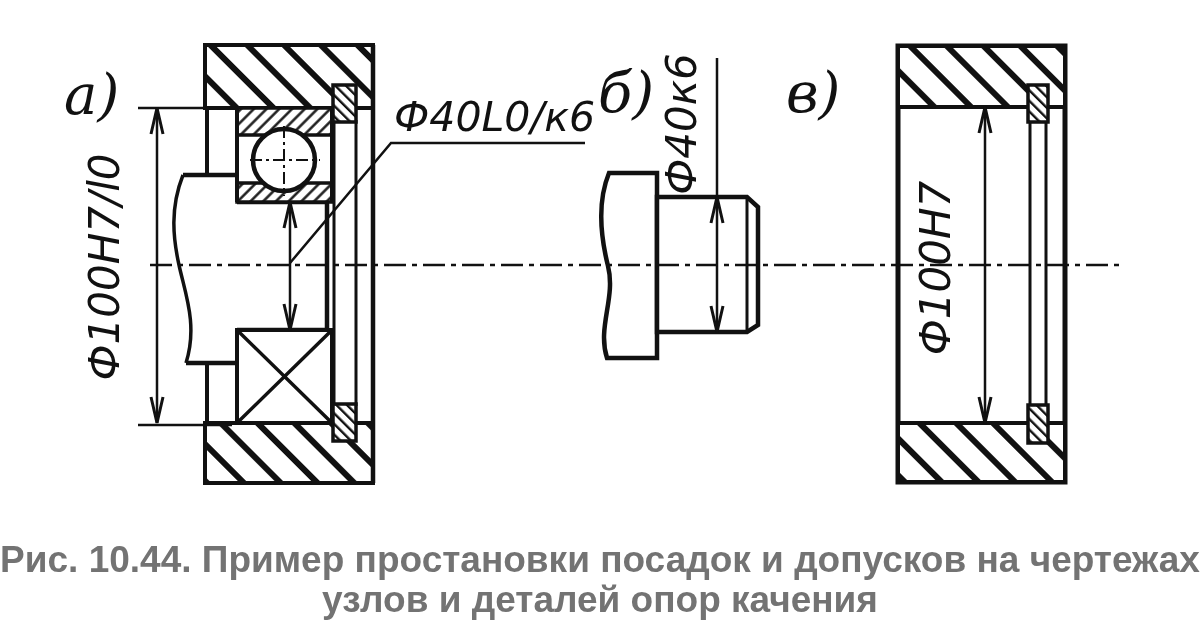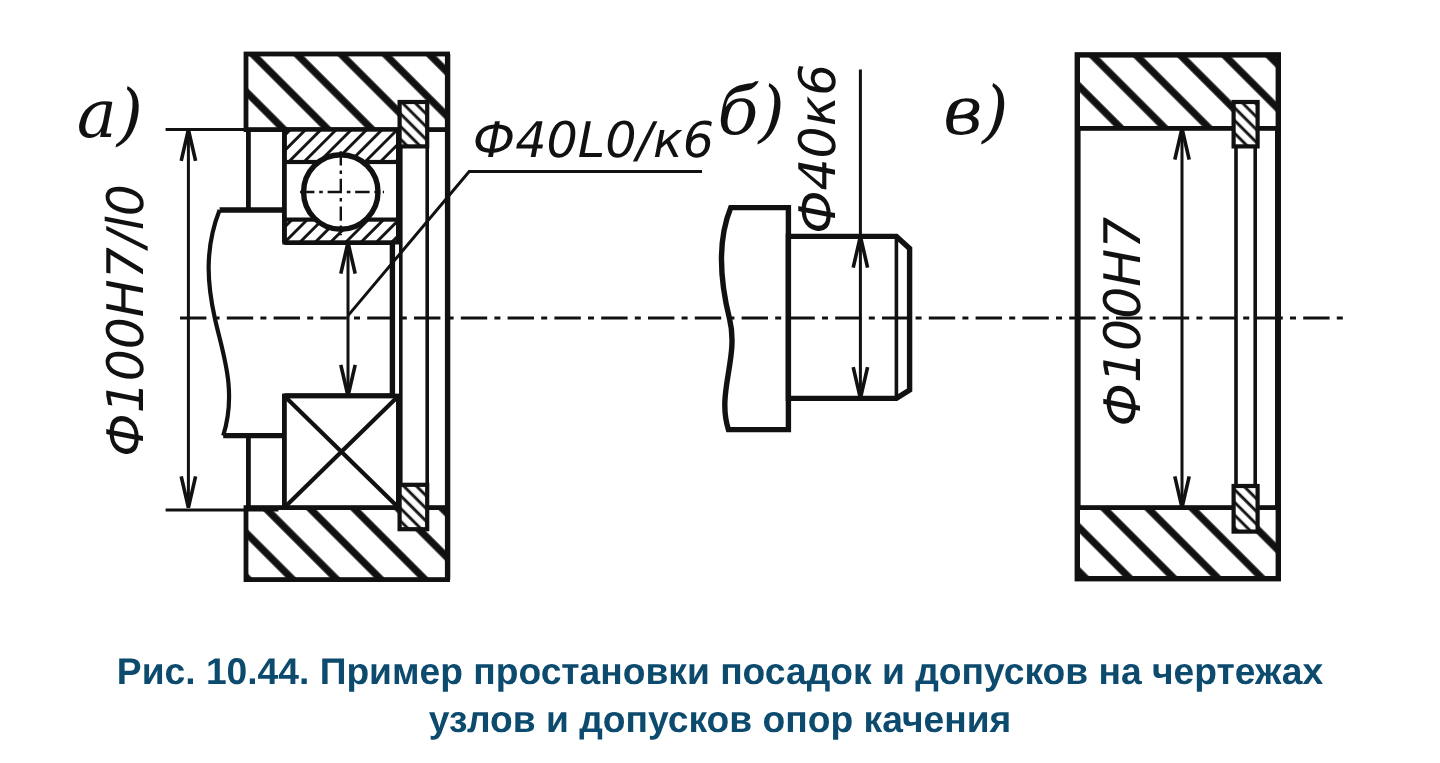--- a/index.html
+++ b/index.html
@@ -4,21 +4,21 @@
 <style>
   html,body{margin:0;padding:0;background:#ffffff;}
   body{width:1200px;height:636px;position:relative;overflow:hidden;
        font-family:"DejaVu Sans",sans-serif;color:#111;}
   svg{display:block;}
   .view-label{font-family:"DejaVu Serif",serif;font-style:italic;font-size:56px;fill:#111;}
   .dim-text{font-family:"DejaVu Sans",sans-serif;font-style:italic;font-size:42px;fill:#111;}
   .dim-text.small{font-size:41px;}
   .caption{position:absolute;left:0;top:540px;width:1200px;text-align:center;
            font-family:"Liberation Sans",sans-serif;font-weight:bold;
-           font-size:31px;line-height:40px;color:#0c4a6e;}
+           font-size:37px;line-height:40px;color:#737373;}
 </style>
 </head>
 <body>
 
 <svg width="1200" height="505" viewBox="0 0 1200 505">
   <defs>
     <pattern id="hHouse" patternUnits="userSpaceOnUse" width="26" height="26" patternTransform="rotate(45)">
       <rect width="26" height="26" fill="#ffffff"></rect>
       <line x1="0" y1="13" x2="26" y2="13" stroke="#111111" stroke-width="6"></line>
     </pattern>
@@ -114,14 +114,14 @@
       <text class="dim-text" text-anchor="middle" transform="rotate(-90 950 268)" x="950" y="268" stroke="none" fill="#111">Ф100Н7</text>
     </g>
     <text class="view-label" x="786" y="112" stroke="none" fill="#111">в)</text>
   </g>
 
   <path d="M150 265 H1125" stroke="#111" stroke-width="2.5" stroke-dasharray="22 6 5 6" fill="none"></path>
 </svg>
 
 <div class="caption">
   <div>Рис. 10.44. Пример простановки посадок и допусков на чертежах</div>
-  <div>узлов и допусков опор качения</div>
+  <div>узлов и деталей опор качения</div>
 </div>
 
 </body></html>

